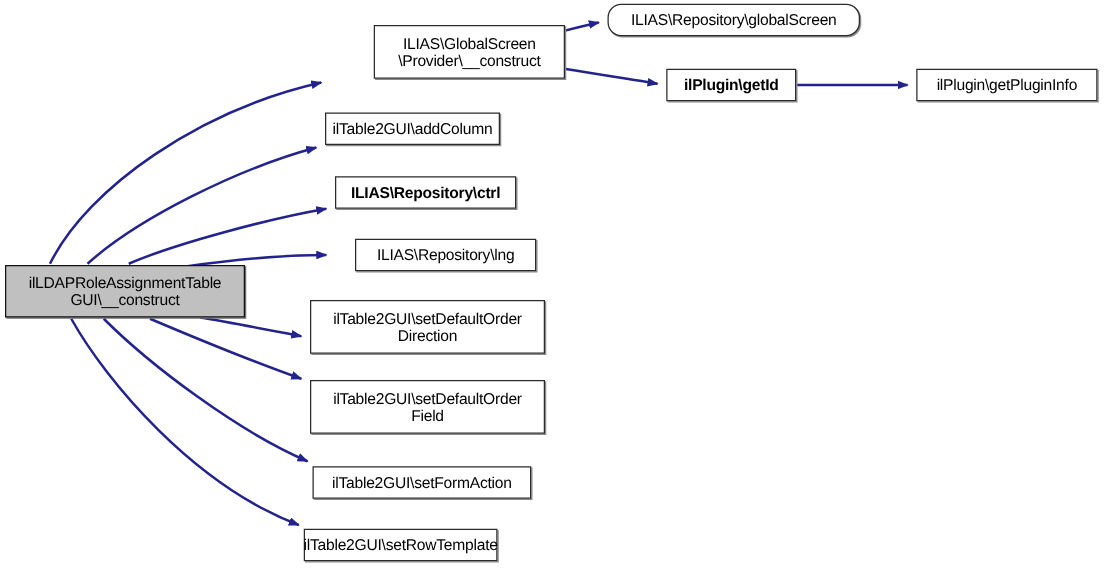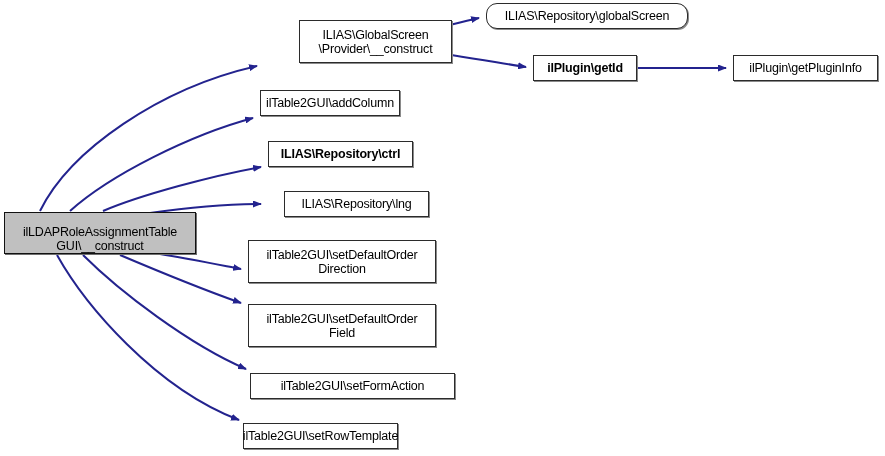--- a/index.html
+++ b/index.html
@@ -36,21 +36,20 @@
     justify-content: center;
     text-align: center;
     letter-spacing: -0.2px;
     white-space: pre-line;
     box-shadow: 1px 1px 0 #8a8a8a;
   }
   .node.root {
     background: #c0c0c0;
     border: 1px solid #111111;
     box-shadow: 1px 1px 0 #6f6f6f;
-    align-items: flex-end;
   }
   .node-label {
     display: block;
     padding: 0 5px;
   }
 </style>
 </head>
 <body>
 
 <div id="canvas">
@@ -81,20 +80,20 @@
 GUI\__construct</span></div>
       <div class="node" style="left: 264px; top: 20px; width: 153px; height: 43px; margin-left: 35px;"><span class="node-label">ILIAS\GlobalScreen
 \Provider\__construct</span></div>
       <div class="node" style="left: 260px; top: 90px; width: 140px; height: 26px;"><span class="node-label">ilTable2GUI\addColumn</span></div>
       <div class="node" style="left: 268px; top: 141px; width: 145px; height: 26px; font-weight: bold;"><span class="node-label">ILIAS\Repository\ctrl</span></div>
       <div class="node" style="left: 268px; top: 191px; width: 145px; height: 26px; margin-left: 16px;"><span class="node-label">ILIAS\Repository\lng</span></div>
       <div class="node" style="left: 248px; top: 240px; width: 188px; height: 43px;"><span class="node-label">ilTable2GUI\setDefaultOrder
 Direction</span></div>
       <div class="node" style="left: 248px; top: 304px; width: 188px; height: 43px;"><span class="node-label">ilTable2GUI\setDefaultOrder
 Field</span></div>
-      <div class="node" style="left: 250px; top: 373px; width: 205px; height: 26px;"><span class="node-label">ilTable2GUI\setFormAction</span></div>
+      <div class="node" style="left: 250px; top: 373px; width: 175px; height: 26px;"><span class="node-label">ilTable2GUI\setFormAction</span></div>
       <div class="node" style="left: 243px; top: 423px; width: 155px; height: 26px;"><span class="node-label">ilTable2GUI\setRowTemplate</span></div>
       <div class="node" style="left: 486px; top: 3px; width: 202px; height: 26px; border-radius: 11px;"><span class="node-label">ILIAS\Repository\globalScreen</span></div>
       <div class="node" style="left: 533px; top: 55px; width: 104px; height: 26px; font-weight: bold;"><span class="node-label">ilPlugin\getId</span></div>
       <div class="node" style="left: 733px; top: 55px; width: 145px; height: 26px;"><span class="node-label">ilPlugin\getPluginInfo</span></div>
     </div>
 
 </div>
 
 </body></html>

